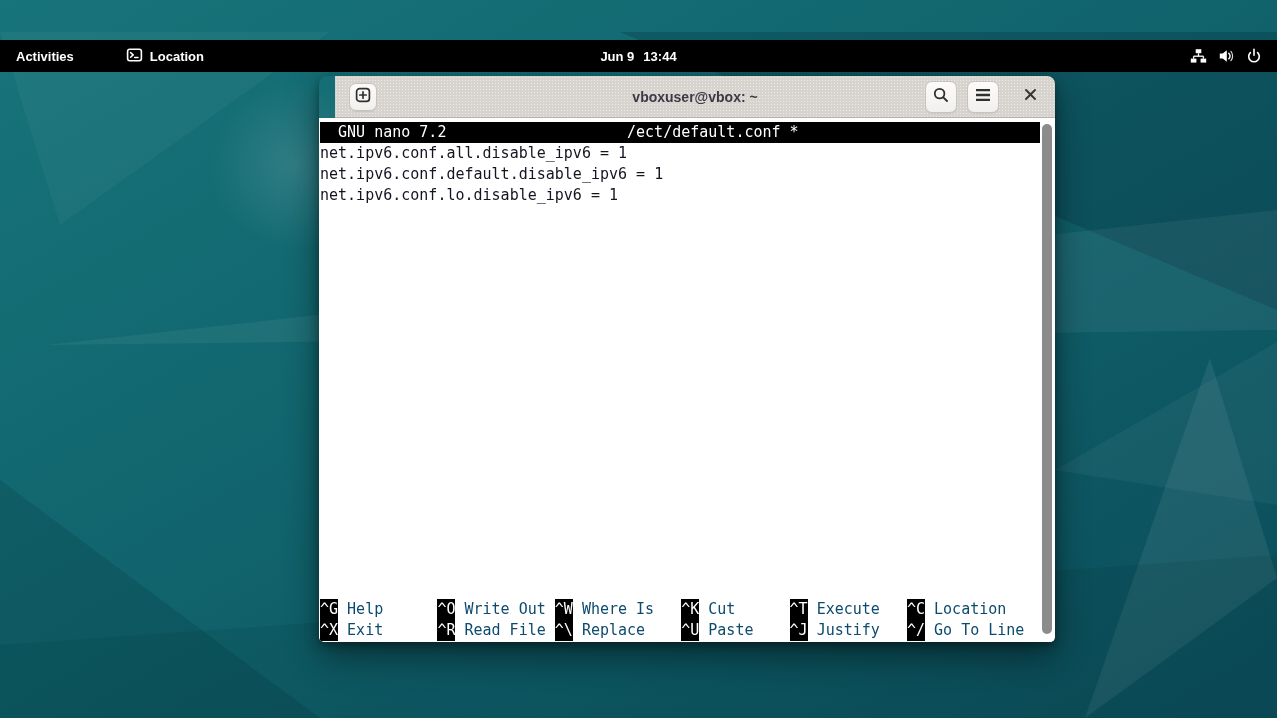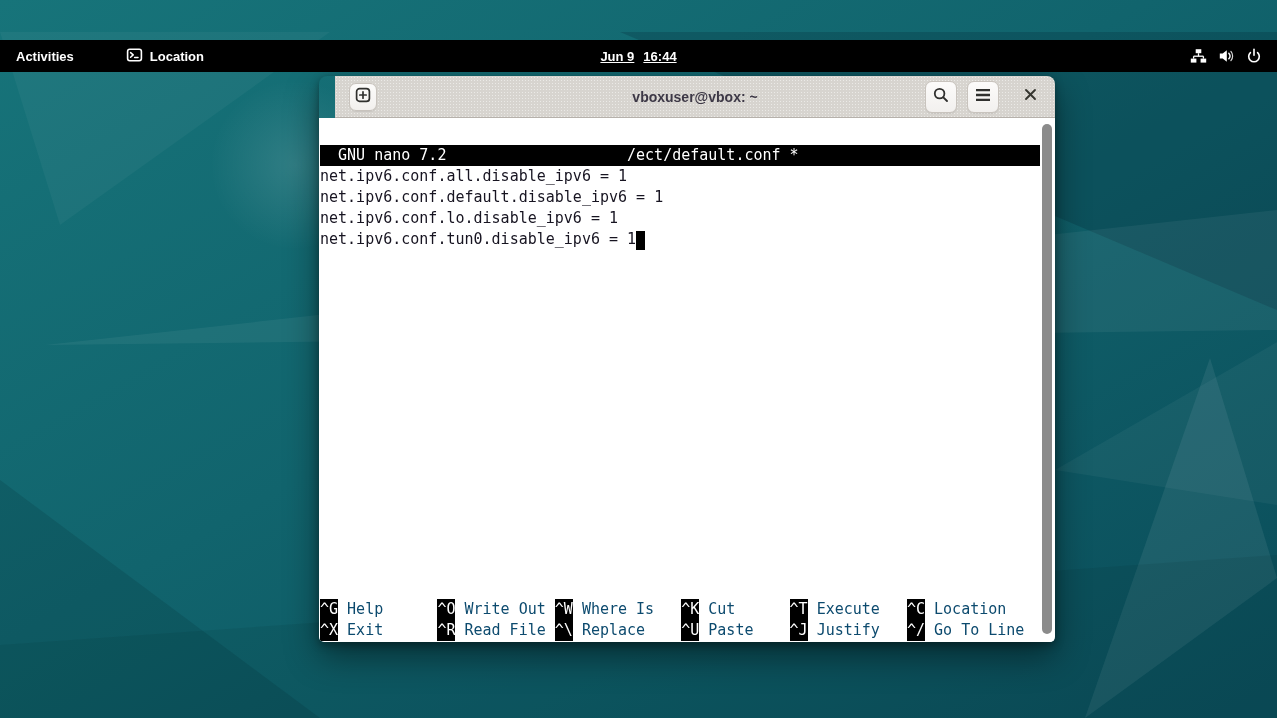--- a/index.html
+++ b/index.html
@@ -9,21 +9,21 @@
   
   #wallpaper { position:absolute; inset:0; z-index:0; }
 
   
   .top-bar { position:absolute; left:0; top:0; width:1277px; height:32px; background:#000;
              display:flex; align-items:center; z-index:10; color:#fff;margin-top:40px; }
   .tb-btn { height:32px; display:flex; align-items:center; gap:7px; padding:0 16px;
             font-size:13px; font-weight:bold; color:#ffffff; cursor:pointer; }
   .tb-app { padding:0 12px; margin-left:24px; }
   .tb-clock { position:absolute; left:50%; transform:translateX(-50%); top:0; height:32px;
-              display:flex; align-items:center; gap:9px; font-size:13px; font-weight:bold;text-decoration:underline; }
+              display:flex; align-items:center; gap:9px; font-size:13px; font-weight:bold; }
   .tb-tray { position:absolute; right:0; top:0; height:32px; display:flex; align-items:center;
              gap:11px; padding:0 15px; }
   .tb-tray svg { display:block; }
 
   
   .window { position:absolute; left:319px; top:76px; width:736px; height:566px; z-index:5;
             border-radius:8px 8px 5px 5px; overflow:hidden;
             box-shadow:0 14px 34px rgba(0,0,0,.45), 0 3px 9px rgba(0,0,0,.35); }
   .headerbar { height:42px; background:#d7d4cf;
                background-image:radial-gradient(rgba(255,255,255,.5) .7px, transparent .8px);
@@ -39,21 +39,21 @@
   .hbtn.newtab { width:28px; height:28px; margin-left:4px; }
   .hb-right { margin-left:auto; display:flex; align-items:center; gap:10px; }
   .hb-close { width:30px; height:30px; border:none; background:transparent; box-shadow:none;
               margin-left:6px; }
 
   
   .term { position:relative; width:736px; height:524px; background:#ffffff;
           font-family:"DejaVu Sans Mono","Liberation Mono",monospace;
           font-size:15px; line-height:21px; color:#171421; }
   .term-inner { position:absolute; left:1px; top:4px; width:720px; }
-  .nano-titlebar { position:relative; height:21px; background:#000; color:#fff; white-space:pre;margin-top:23px; }
+  .nano-titlebar { position:relative; height:21px; background:#000; color:#fff; white-space:pre; }
   .nano-titlebar span { position:absolute; top:0; }
   .nano-version { left:2ch; }
   .nano-file { left:34ch; }
   .ed-line { height:21px; white-space:pre; }
   .cursor { display:inline-block; width:9px; height:19px; background:#000;
             vertical-align:text-top; margin-top:1px; }
   .shortcuts { position:absolute; left:1px; bottom:1px; width:722px; }
   .sc-row { position:relative; height:21px; white-space:pre; }
   .sc-item { position:absolute; top:0; }
   .sc-key { display:inline-block; background:#000; color:#fff; white-space:pre; }
@@ -100,21 +100,21 @@
       <svg width="17" height="16" viewBox="0 0 17 16">
           <rect x="1.6" y="2.3" width="13.8" height="11.4" rx="2.2" fill="none" stroke="#fff" stroke-width="1.6"></rect>
           <path d="M4.6 5.6 7.2 7.9 4.6 10.2" fill="none" stroke="#fff" stroke-width="1.5" stroke-linecap="round" stroke-linejoin="round"></path>
           <line x1="8.6" y1="10.6" x2="12" y2="10.6" stroke="#fff" stroke-width="1.5" stroke-linecap="round"></line>
         </svg>
     </span>
     <span>Location</span>
   </div>
   <div class="tb-clock">
     <span>Jun 9</span>
-    <span>16:44</span>
+    <span>13:44</span>
   </div>
   <div class="tb-tray">
     <span>
       <svg width="17" height="16" viewBox="0 0 17 16">
           <rect x="5.7" y="1.2" width="5.6" height="4" fill="#fff"></rect>
           <line x1="8.5" y1="5.2" x2="8.5" y2="8.2" stroke="#fff" stroke-width="1.3"></line>
           <line x1="3.6" y1="8.2" x2="13.4" y2="8.2" stroke="#fff" stroke-width="1.3"></line>
           <line x1="3.6" y1="8.2" x2="3.6" y2="10.6" stroke="#fff" stroke-width="1.3"></line>
           <line x1="13.4" y1="8.2" x2="13.4" y2="10.6" stroke="#fff" stroke-width="1.3"></line>
           <rect x="0.8" y="10.6" width="5.6" height="4" fill="#fff"></rect>
@@ -181,21 +181,20 @@
   <div class="term">
     <div class="term-inner">
       <div class="nano-titlebar">
         <span class="nano-version">GNU nano 7.2</span>
         <span class="nano-file">/ect/default.conf *</span>
       </div>
       <div>
           <div class="ed-line">net.ipv6.conf.all.disable_ipv6 = 1</div>
           <div class="ed-line">net.ipv6.conf.default.disable_ipv6 = 1</div>
           <div class="ed-line">net.ipv6.conf.lo.disable_ipv6 = 1</div>
-          <div class="ed-line">net.ipv6.conf.tun0.disable_ipv6 = 1<span class="cursor"></span></div>
         </div>
     </div>
     <div class="shortcuts">
       <div class="sc-row"><span class="sc-item" style="left: 0ch;"><span class="sc-key">^G</span><span class="sc-label">Help</span></span><span class="sc-item" style="left: 13ch;"><span class="sc-key">^O</span><span class="sc-label">Write Out</span></span><span class="sc-item" style="left: 26ch;"><span class="sc-key">^W</span><span class="sc-label">Where Is</span></span><span class="sc-item" style="left: 40ch;"><span class="sc-key">^K</span><span class="sc-label">Cut</span></span><span class="sc-item" style="left: 52ch;"><span class="sc-key">^T</span><span class="sc-label">Execute</span></span><span class="sc-item" style="left: 65ch;"><span class="sc-key">^C</span><span class="sc-label">Location</span></span></div>
       <div class="sc-row"><span class="sc-item" style="left: 0ch;"><span class="sc-key">^X</span><span class="sc-label">Exit</span></span><span class="sc-item" style="left: 13ch;"><span class="sc-key">^R</span><span class="sc-label">Read File</span></span><span class="sc-item" style="left: 26ch;"><span class="sc-key">^\</span><span class="sc-label">Replace</span></span><span class="sc-item" style="left: 40ch;"><span class="sc-key">^U</span><span class="sc-label">Paste</span></span><span class="sc-item" style="left: 52ch;"><span class="sc-key">^J</span><span class="sc-label">Justify</span></span><span class="sc-item" style="left: 65ch;"><span class="sc-key">^/</span><span class="sc-label">Go To Line</span></span></div>
     </div>
     <div class="term-scrollbar">
       <div class="term-scroll-thumb"></div>
     </div>
   </div>

